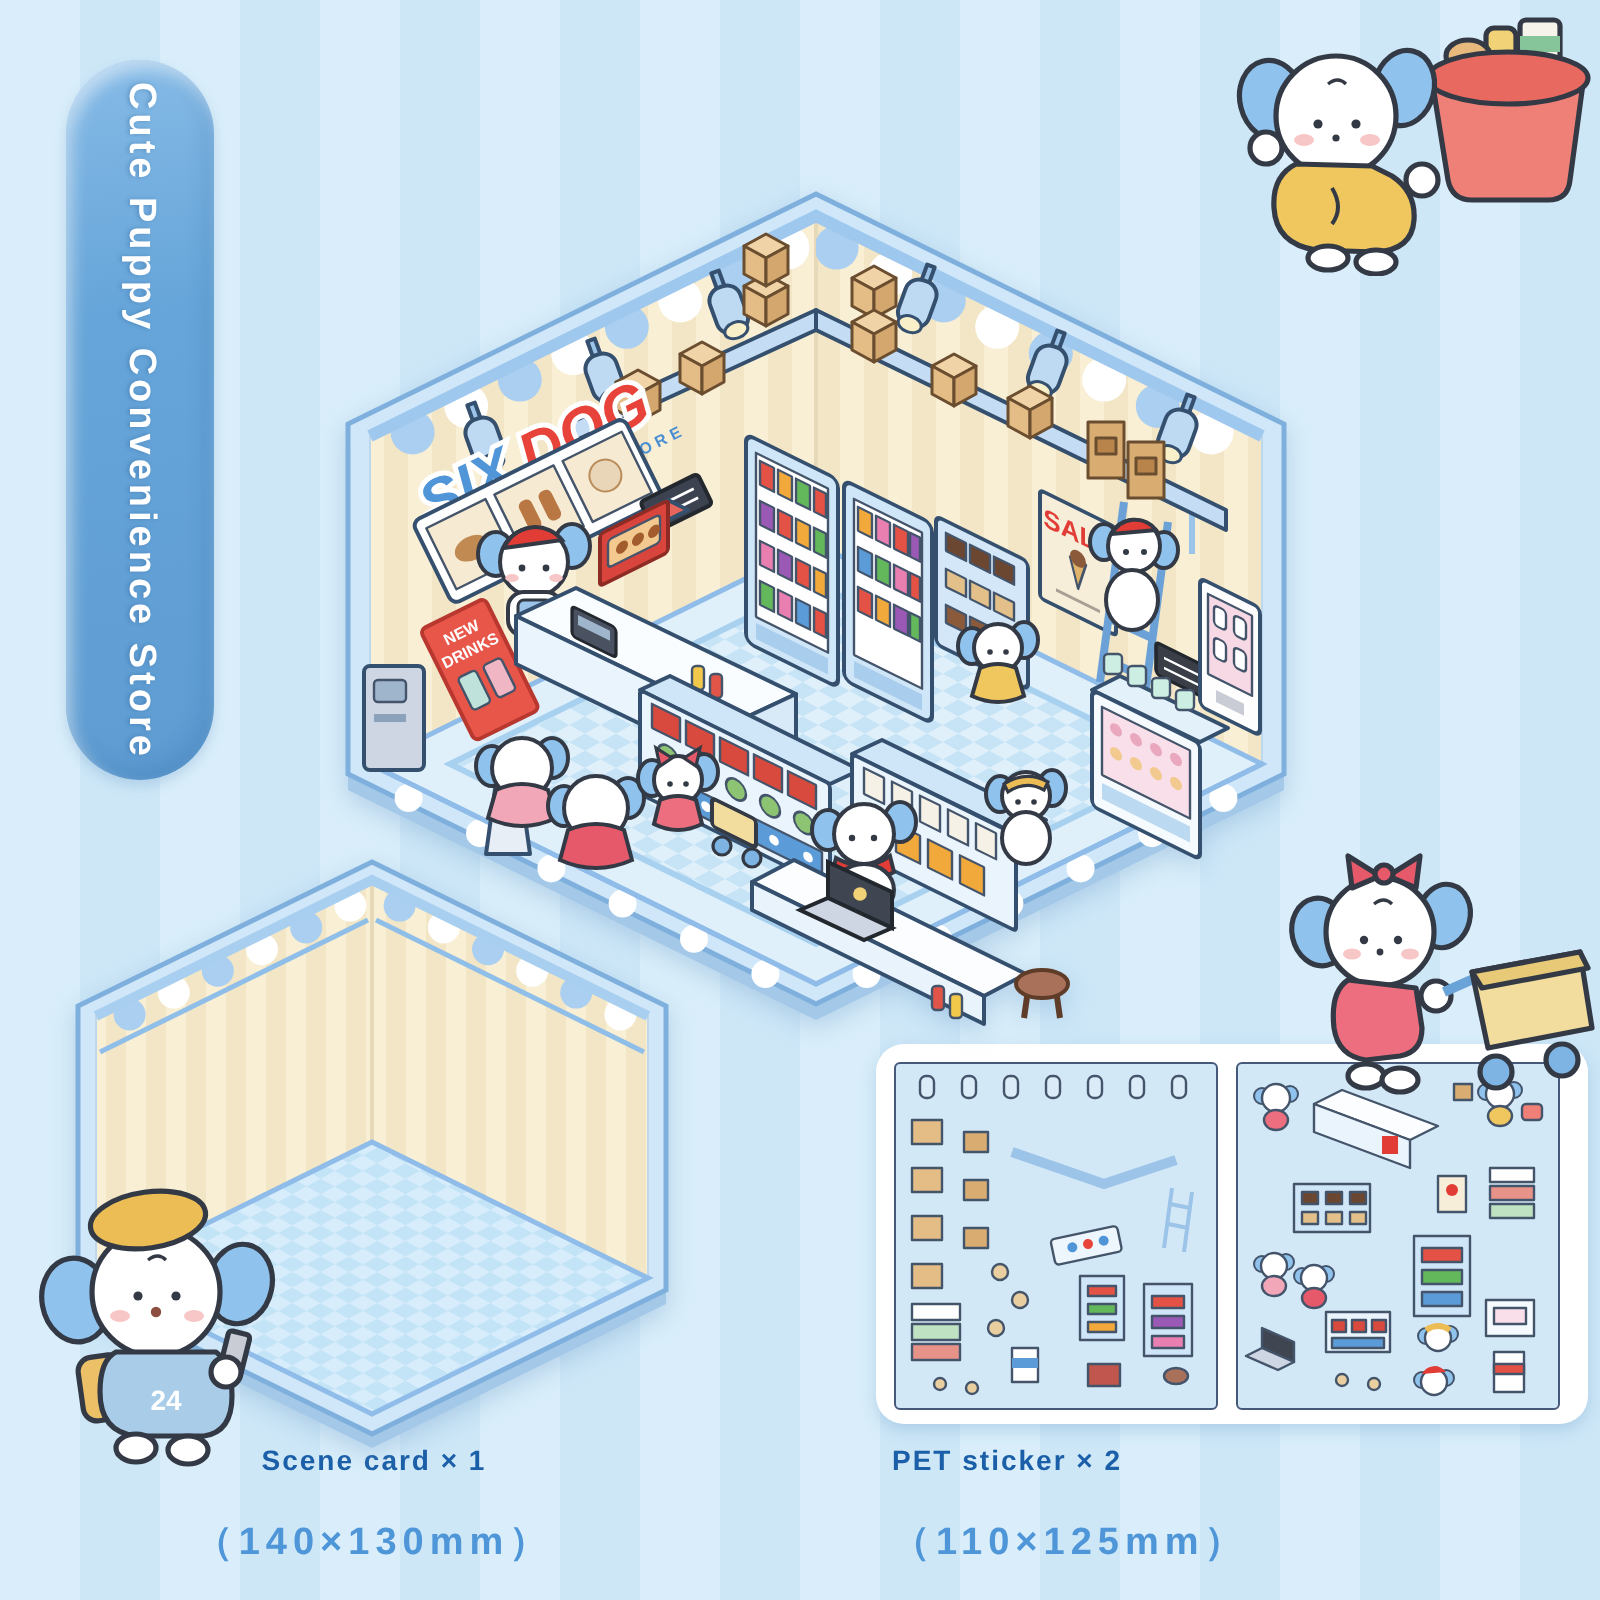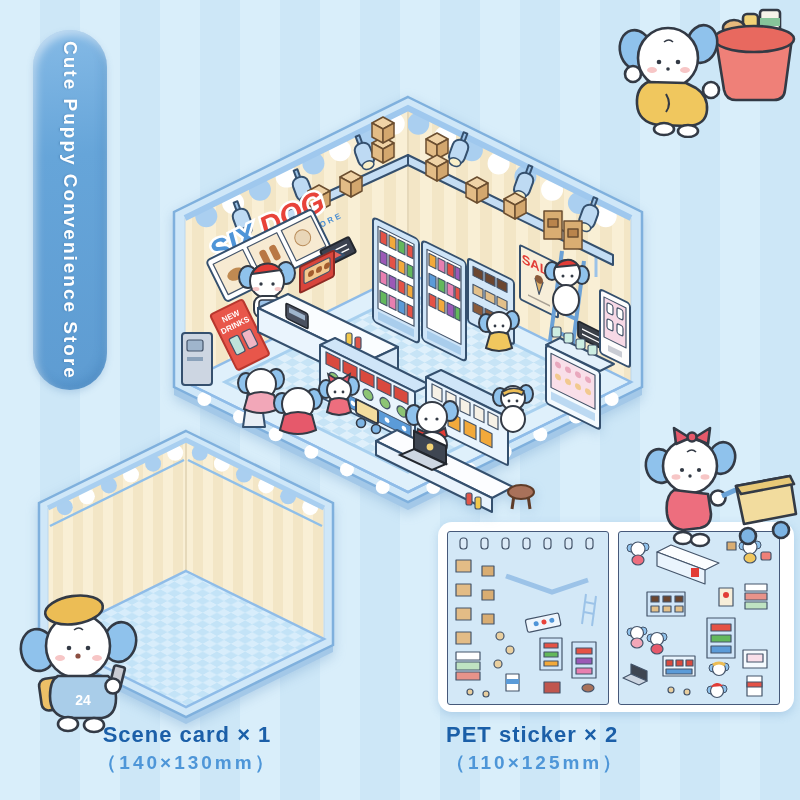--- a/index.html
+++ b/index.html
@@ -23,22 +23,22 @@
   .shadowed{filter:drop-shadow(0 4px 6px rgba(110,155,200,.35))}
   
   .panel{
     left:438px;top:522px;width:356px;height:190px;background:#ffffff;border-radius:14px;
     box-shadow:0 3px 8px rgba(100,150,200,.3);display:flex;gap:9px;padding:9px;box-sizing:border-box;
   }
   .sheet{width:160px;height:172px;background:#d3e8f7;border:1.5px solid #46597a;border-radius:3px;flex:none}
   
   .cap{left:33px;top:722px;width:308px;text-align:center}
   .cap2{left:446px;top:722px;width:356px;}
-  .cap .t,.cap2 .t{font-size:22px;font-weight:bold;color:#1b5fa8;letter-spacing:1px}
-  .cap .s,.cap2 .s{font-size:19px;font-weight:bold;color:#4e96d8;letter-spacing:3px;margin-top:2px}
+  .cap .t,.cap2 .t{font-size:14px;font-weight:bold;color:#1b5fa8;letter-spacing:1px}
+  .cap .s,.cap2 .s{font-size:19px;font-weight:bold;color:#4e96d8;letter-spacing:3px;margin-top:20px}
   
   .oL{stroke:#333a45;stroke-width:2.6;stroke-linejoin:round;stroke-linecap:round}
   .oM{stroke:#35506e;stroke-width:2;stroke-linejoin:round;stroke-linecap:round}
   .oS{stroke:#44546a;stroke-width:1.2;stroke-linejoin:round}
   .ear{fill:#8fc2ec}.head{fill:#fff}.eye{fill:#333a45}.blush{fill:#f7c6c6;stroke:none}
   text{font-family:"Liberation Sans",sans-serif}
 </style>
 </head>
 <body>
 

